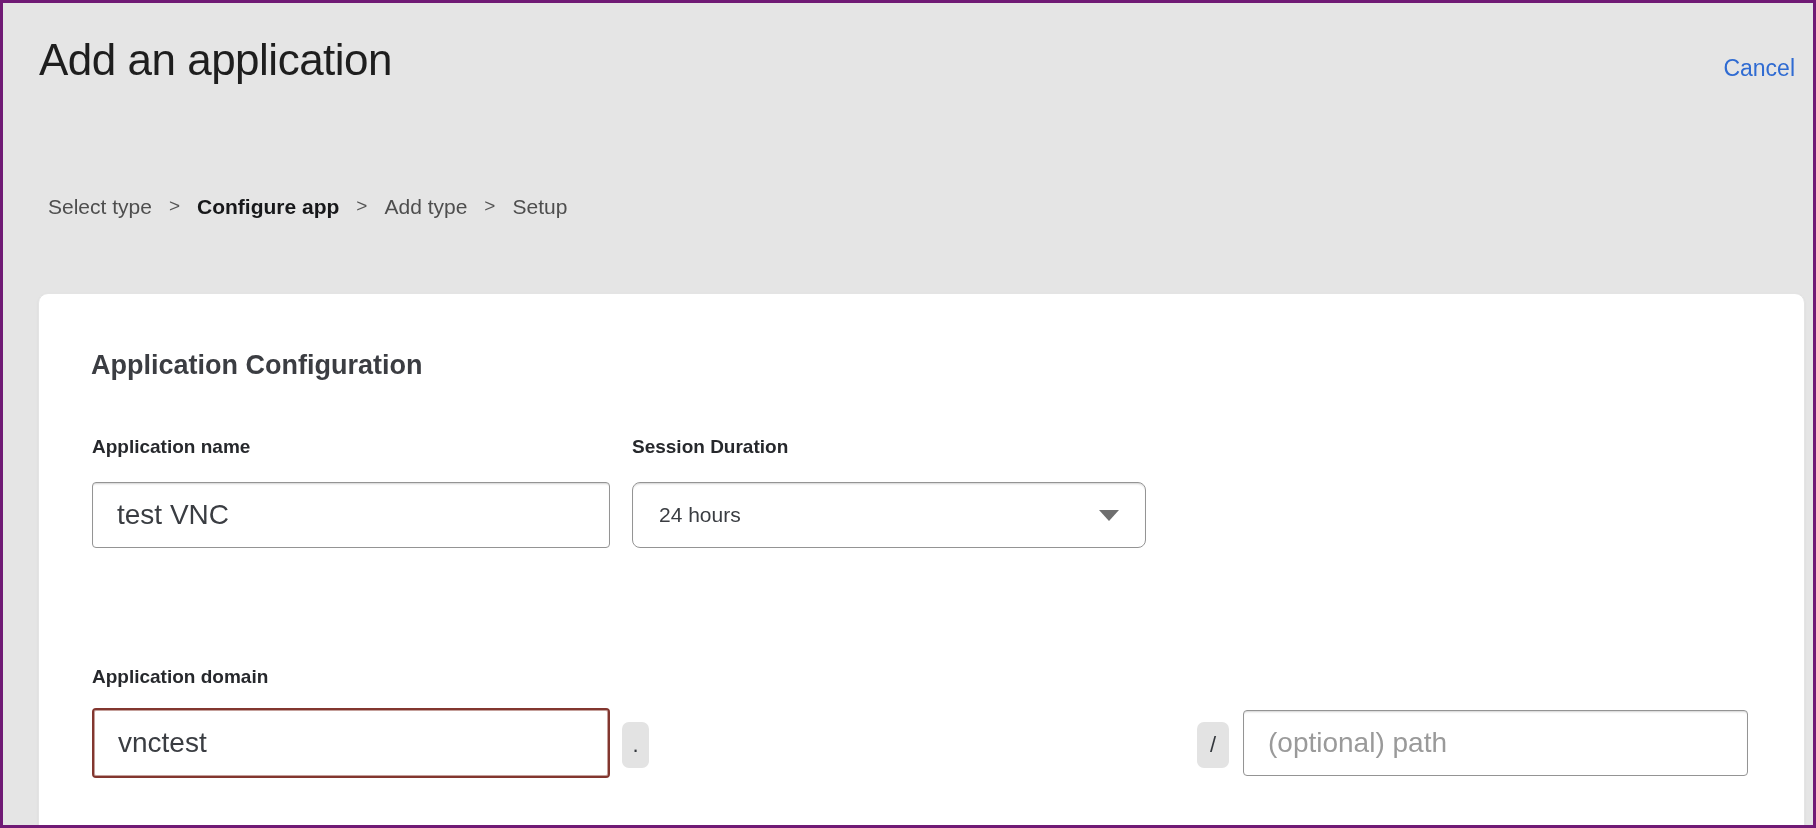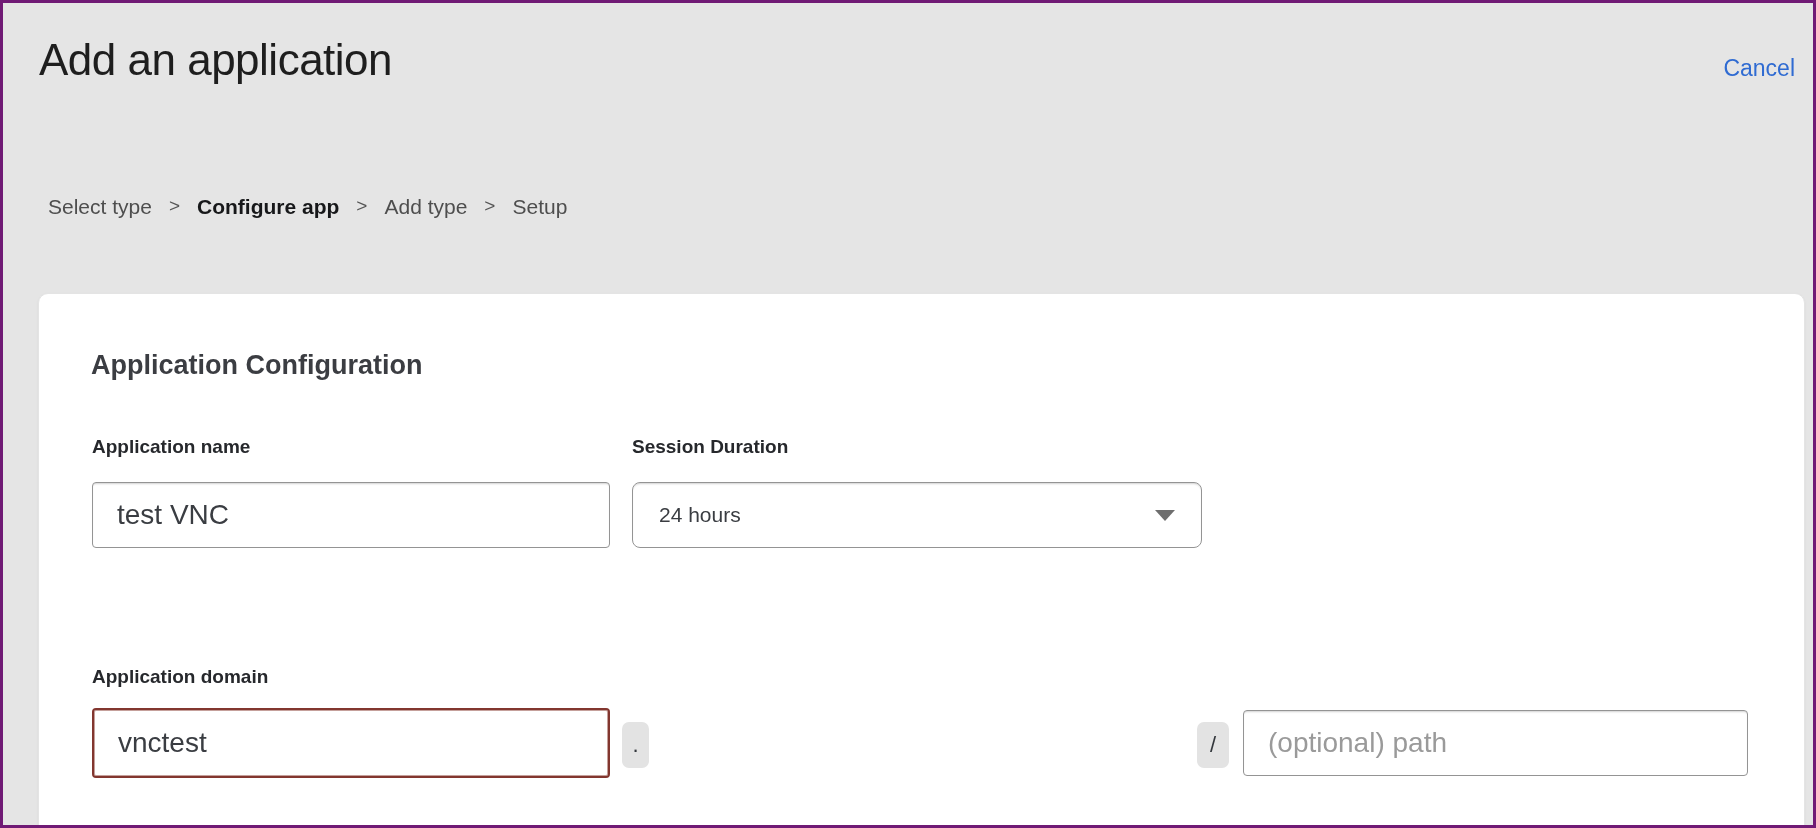--- a/index.html
+++ b/index.html
@@ -77,21 +77,21 @@
   .input-app-name { left: 53px; top: 188px; width: 518px; }
 
   .select-box {
     position: absolute;
     height: 66px; border: 1px solid #949494; border-radius: 8px;
     background: #fff; padding: 0 26px;
     display: flex; align-items: center; justify-content: space-between;
     font-size: 21px; color: #3a3d42; cursor: pointer;
     box-shadow: inset 0 2px 2px -1px rgba(0,0,0,0.18);
   }
-  .select-session { left: 593px; top: 188px; width: 570px; }
+  .select-session { left: 593px; top: 188px; width: 514px; }
   .caret-down {
     width: 0; height: 0;
     border-left: 10px solid transparent; border-right: 10px solid transparent;
     border-top: 11px solid #6e6e6e;
   }
 
   
   .input-subdomain {
     left: 53px; top: 414px; width: 518px; height: 70px;
     border: 2px solid #82362f;

